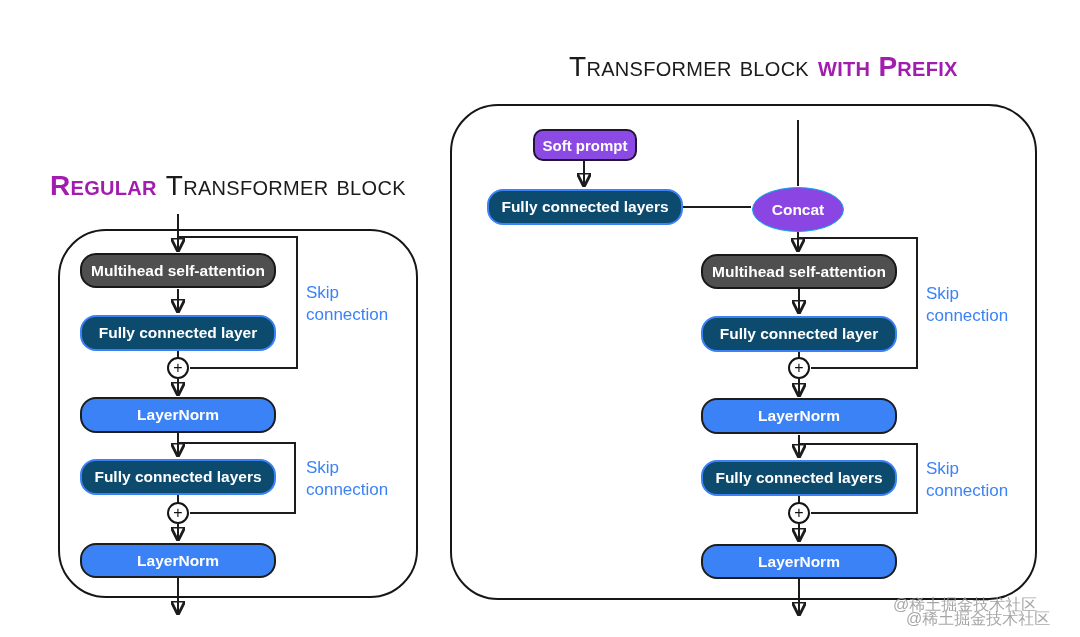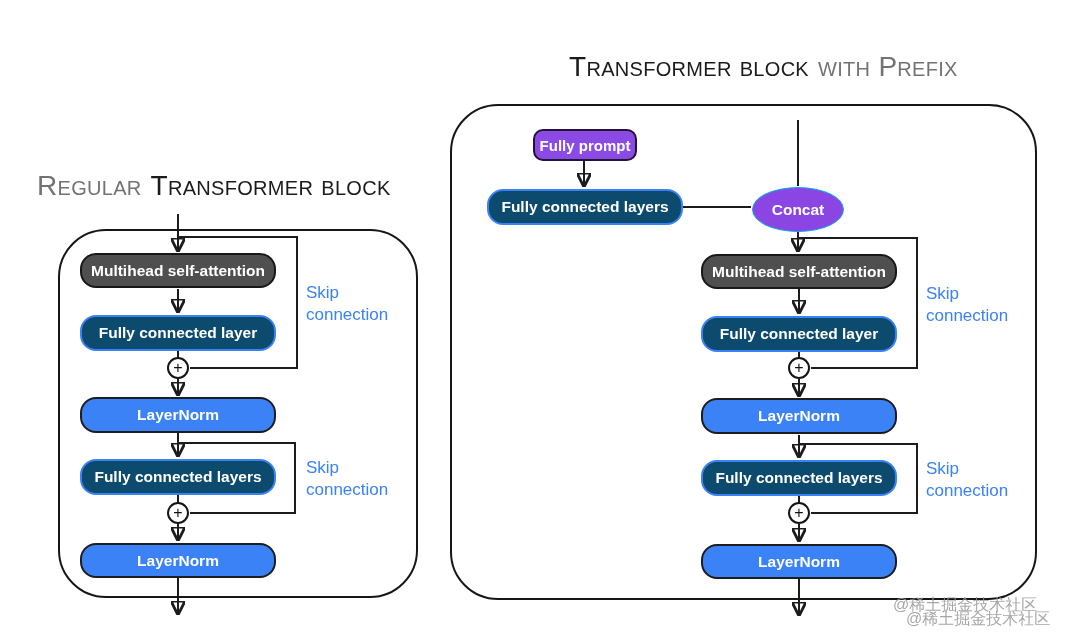--- a/index.html
+++ b/index.html
@@ -10,21 +10,21 @@
   .wires{position:absolute;left:0;top:0;}
   .wires path{stroke:#1c1c1c;stroke-width:2;fill:none;}
   .frame{
     position:absolute;border:2px solid #161616;border-radius:48px;
     background:transparent;box-sizing:border-box;
   }
   .title{
     position:absolute;font-variant:small-caps;font-size:28px;
     letter-spacing:0.3px;color:#1b1b1b;font-weight:500;white-space:nowrap;
   }
-  .title .hl{color:#737373;font-weight:400;}
+  .title .hl{color:#a21caf;font-weight:700;}
   .box{
     position:absolute;display:flex;align-items:center;justify-content:center;
     color:#ffffff;font-weight:700;font-size:15.5px;box-sizing:border-box;
     border-radius:16px;white-space:nowrap;
   }
   .box.darkgray{background:#4f4f4f;border:2px solid #181818;}
   .box.gray{background:#3b82f6;border:2px solid #1d1d1d;}
   .box.black{background:#0c4a6e;border:2px solid #3b82f6;border-radius:16px;}
   .box.purple{background:#8b4ae3;border:2px solid #241238;border-radius:10px;font-size:15px;}
   .ellipse{
@@ -76,42 +76,42 @@
     <path d="M799,289 V312" marker-end="url(#arrh)"></path>
     <path d="M799,352 V358"></path>
     <path d="M799,379 V395" marker-end="url(#arrh)"></path>
     <path d="M799,435 V456" marker-end="url(#arrh)"></path>
     <path d="M799,444 H917 V513 H811"></path>
     <path d="M799,496 V503"></path>
     <path d="M799,524 V540" marker-end="url(#arrh)"></path>
     <path d="M799,579 V614" marker-end="url(#arrh)"></path>
   </svg>
 
-  <div class="title" style="left:37px;top:170px;">
+  <div class="title" style="left:50px;top:170px;">
     <span class="hl" style="margin-right:9px;">Regular</span><span>Transformer block</span>
   </div>
   <div class="title" style="left:569px;top:51px;">
     <span style="margin-right:9px;">Transformer block</span><span class="hl">with Prefix</span>
   </div>
 
   <div class="frame" style="left:58px;top:229px;width:360px;height:369px;"></div>
   <div class="frame" style="left:450px;top:104px;width:587px;height:496px;"></div>
 
   <div class="box darkgray" style="left:80px;top:253px;width:196px;height:35px;">Multihead self-attention</div>
   <div class="box black" style="left:80px;top:315px;width:196px;height:36px;">Fully connected layer</div>
   <div class="plus" style="left:167px;top:357px;">+</div>
   <div class="box gray" style="left:80px;top:397px;width:196px;height:36px;">LayerNorm</div>
   <div class="box black" style="left:80px;top:459px;width:196px;height:36px;">Fully connected layers</div>
   <div class="plus" style="left:167px;top:502px;">+</div>
   <div class="box gray" style="left:80px;top:543px;width:196px;height:35px;">LayerNorm</div>
 
   <div class="skip" style="left:306px;top:282px;">Skip connection</div>
   <div class="skip" style="left:306px;top:457px;">Skip connection</div>
 
-  <div class="box purple" style="left:533px;top:129px;width:104px;height:32px;">Fully prompt</div>
+  <div class="box purple" style="left:533px;top:129px;width:104px;height:32px;">Soft prompt</div>
   <div class="box black" style="left:487px;top:189px;width:196px;height:36px;">Fully connected layers</div>
   <div class="ellipse" style="left:752px;top:187px;width:92px;height:45px;">Concat</div>
 
   <div class="box darkgray" style="left:701px;top:254px;width:196px;height:35px;">Multihead self-attention</div>
   <div class="box black" style="left:701px;top:316px;width:196px;height:36px;">Fully connected layer</div>
   <div class="plus" style="left:788px;top:357px;">+</div>
   <div class="box gray" style="left:701px;top:398px;width:196px;height:36px;">LayerNorm</div>
   <div class="box black" style="left:701px;top:460px;width:196px;height:36px;">Fully connected layers</div>
   <div class="plus" style="left:788px;top:502px;">+</div>
   <div class="box gray" style="left:701px;top:544px;width:196px;height:35px;">LayerNorm</div>

